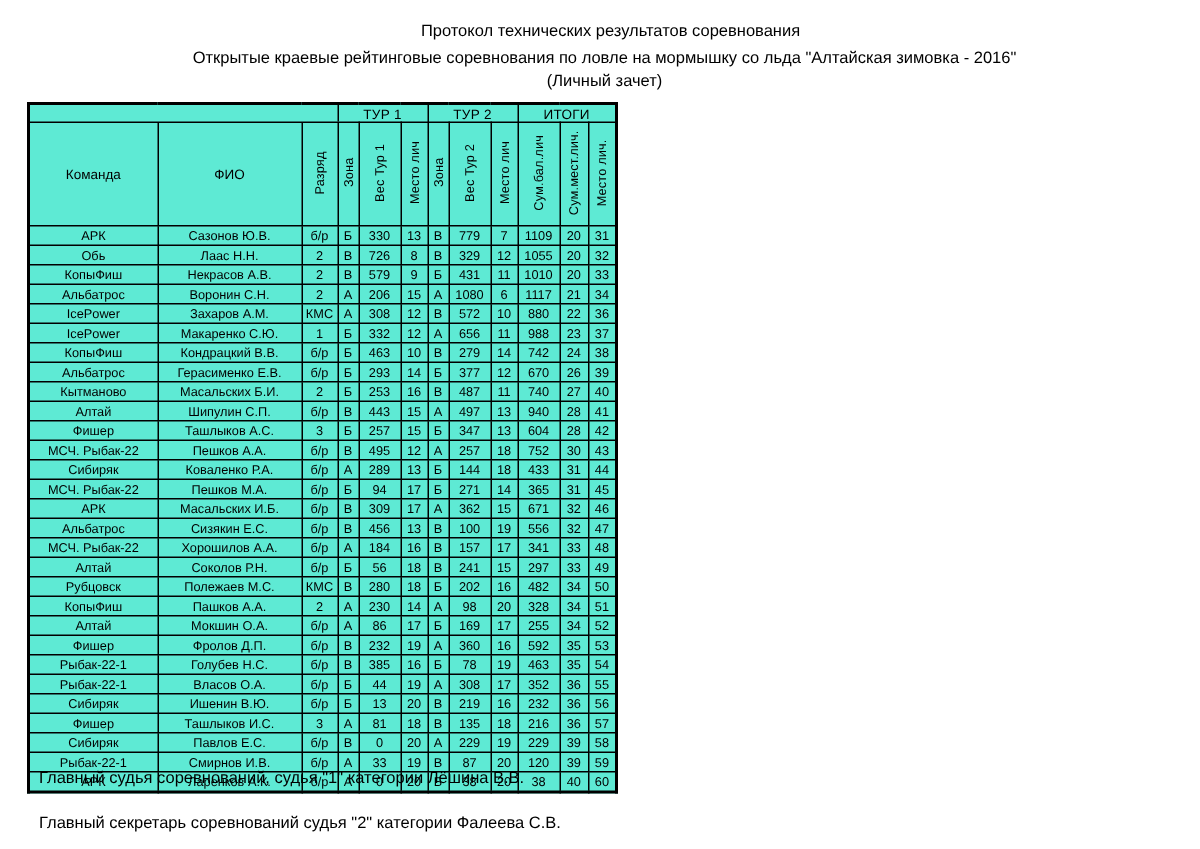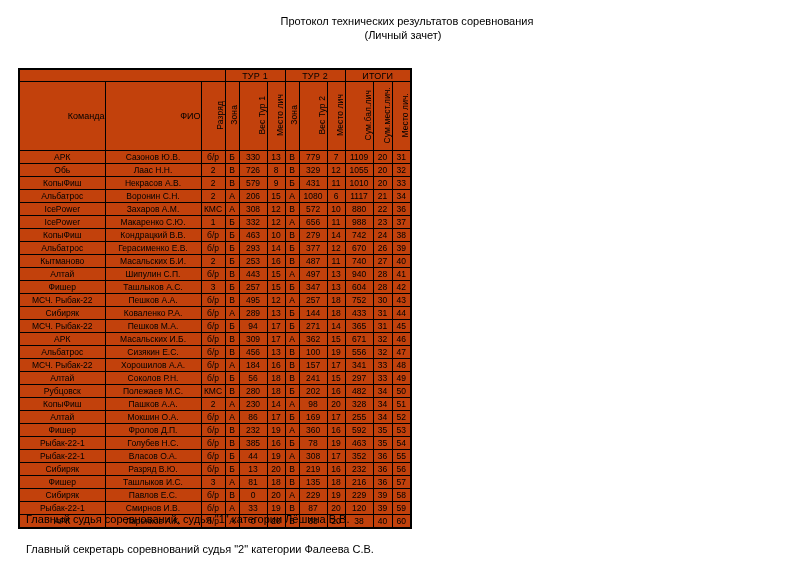--- a/index.html
+++ b/index.html
@@ -57,21 +57,21 @@
     position: absolute;
     left: 18px;
     top: 68px;
     width: 370px;
   }
   table.protocol {
     border-collapse: collapse;
     table-layout: fixed;
     width: 370px;
     border: 2px solid #000;
-    background: #c2410c;
+    background: #5eead4;
   }
   table.protocol th,
   table.protocol td {
     border: 1px solid #000;
     padding: 0;
     font-size: 8.5px;
     line-height: 10px;
     text-align: center;
     vertical-align: middle;
     color: #000;
@@ -88,21 +88,20 @@
   tr.grp th.blank {
     border-top: none;
     border-left: none;
     border-right: none;
   }
   tr.grp th.blank.first { border-left: none; }
   
   tr.hdr th {
     height: 68px;
     font-weight: normal;
-    text-align: right;
   }
   .vert {
     writing-mode: vertical-rl;
     transform: rotate(180deg);
     white-space: nowrap;
     font-size: 8.5px;
     line-height: 9px;
     display: inline-block;
     letter-spacing: .1px;
   }
@@ -140,20 +139,21 @@
     margin-bottom: 16px;
   }
 </style>
 </head>
 <body>
 
 <div class="page">
 
   <div class="titles">
     <div class="title-main">Протокол технических результатов соревнования</div>
+    <div class="title-sub">Открытые краевые рейтинговые соревнования по ловле на мормышку со льда "Алтайская зимовка - 2016"</div>
     <div class="title-kind">(Личный зачет)</div>
   </div>
 
   <div class="table-wrap">
     <table class="protocol">
       <colgroup>
         <col class="c-team">
           <col class="c-fio">
           <col class="c-rz">
         <col class="c-zn">
@@ -522,21 +522,21 @@
             <td class="">19</td>
             <td class="">А</td>
             <td class="">308</td>
             <td class="">17</td>
             <td class="">352</td>
             <td class="">36</td>
             <td class="">55</td>
           </tr>
           <tr>
             <td class="team">Сибиряк</td>
-            <td class="fio">Разряд В.Ю.</td>
+            <td class="fio">Ишенин В.Ю.</td>
             <td class="">б/р</td>
             <td class="">Б</td>
             <td class="">13</td>
             <td class="">20</td>
             <td class="">В</td>
             <td class="">219</td>
             <td class="">16</td>
             <td class="">232</td>
             <td class="">36</td>
             <td class="">56</td>

